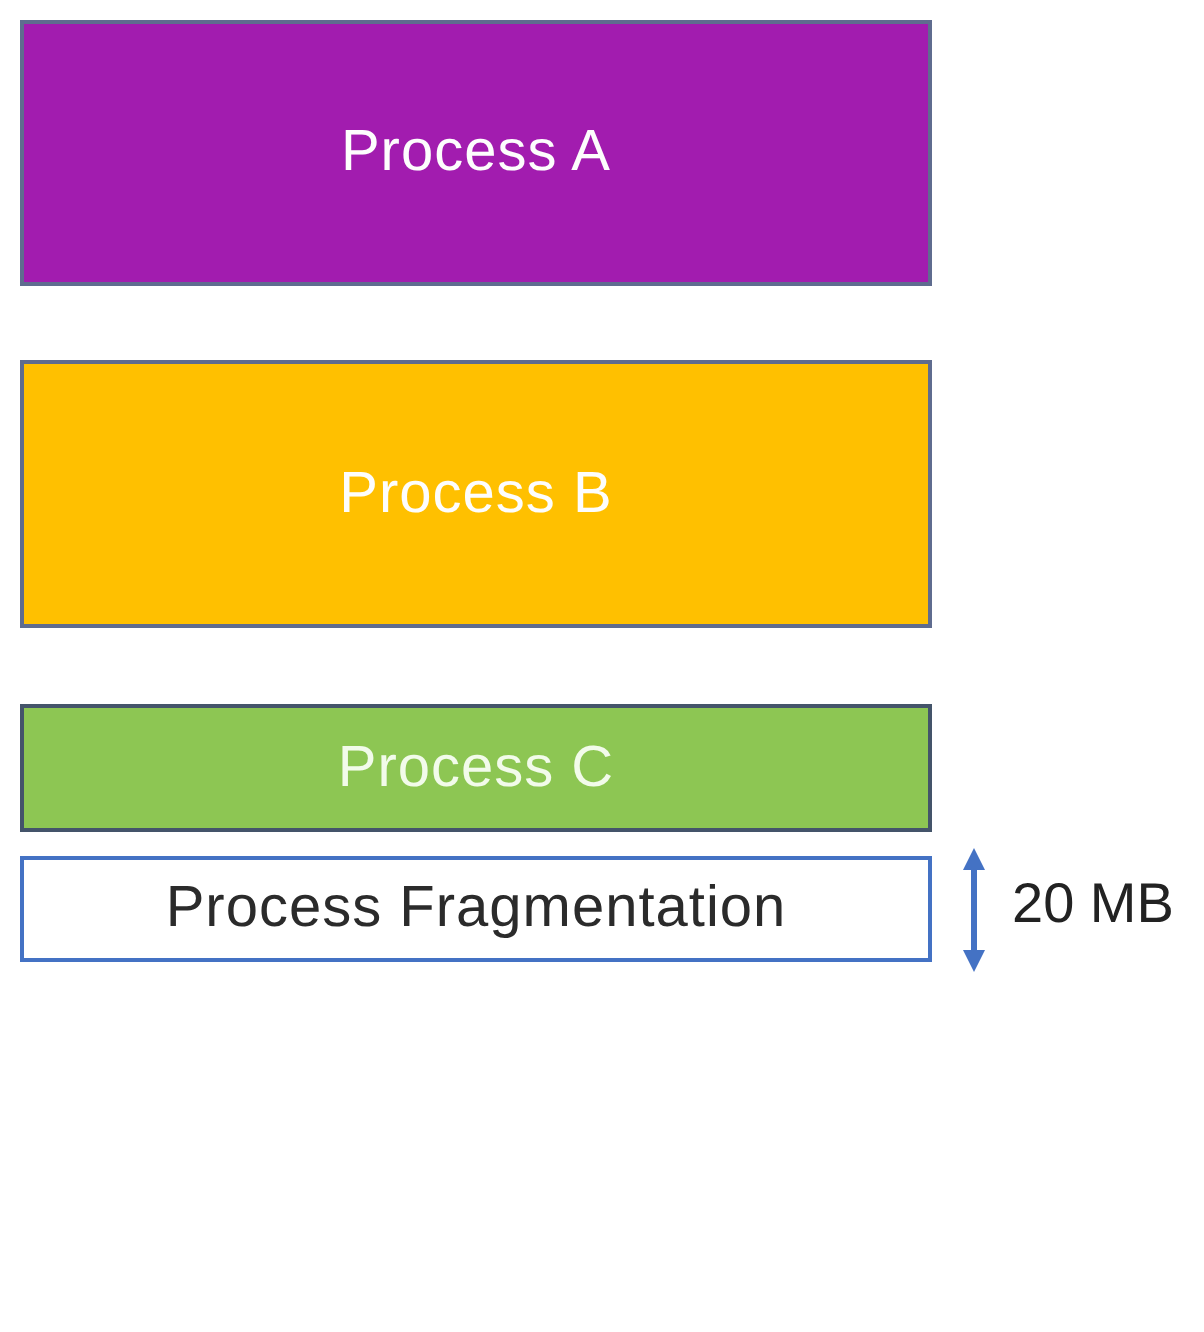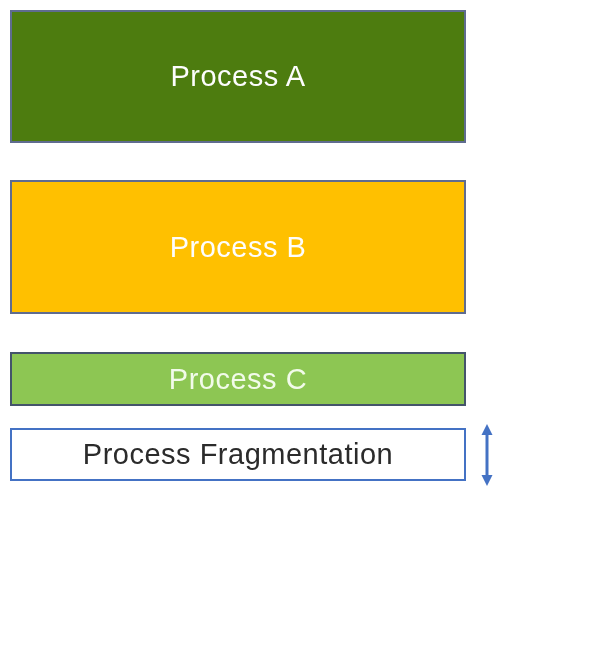--- a/index.html
+++ b/index.html
@@ -26,21 +26,21 @@
     align-items: center;
     justify-content: center;
   }
   .block .label {
     font-size: 29px;
     letter-spacing: 0.5px;
     white-space: nowrap;
   }
   #block-a { top: 10px;  height: 133px; }
   #block-b { top: 180px; height: 134px; }
-  #block-c { top: 352px; height: 54px;  }
+  #block-c { top: 352px; height: 64px;  }
   #block-if{ top: 428px; height: 53px;  }
   #block-d { top: 517px; height: 133px; }
 
   .arrow-wrap {
     position: absolute;
     left: 478px;
     top: 424px;
     width: 18px;
     height: 62px;
   }
@@ -51,21 +51,21 @@
     font-size: 28px;
     color: #222222;
     white-space: nowrap;
   }
 </style>
 </head>
 <body>
 
 <div class="canvas" style="background: rgb(255, 255, 255);">
 
-  <div class="block" id="block-a" style="background: #4d7c0f; border-color: rgb(95, 108, 143);">
+  <div class="block" id="block-a" style="background: #a21caf; border-color: rgb(95, 108, 143);">
     <span class="label" style="color: rgb(253, 253, 253);">Process A</span>
   </div>
 
   <div class="block" id="block-b" style="background: rgb(255, 192, 0); border-color: rgb(95, 108, 143);">
     <span class="label" style="color: rgb(253, 253, 253);">Process B</span>
   </div>
 
   <div class="block" id="block-c" style="background: rgb(141, 198, 83); border-color: rgb(68, 84, 106);">
     <span class="label" style="color: rgb(242, 251, 234);">Process C</span>
   </div>
@@ -76,14 +76,15 @@
 
 
   <div class="arrow-wrap">
     <svg width="18" height="62" viewBox="0 0 18 62" xmlns="http://www.w3.org/2000/svg">
       <line id="arrow-shaft" x1="9" y1="9" x2="9" y2="53" stroke-width="3" stroke="#4472C4"></line>
       <polygon id="arrow-head-top" points="9,0 3.5,11 14.5,11" fill="#4472C4"></polygon>
       <polygon id="arrow-head-bottom" points="9,62 3.5,51 14.5,51" fill="#4472C4"></polygon>
     </svg>
   </div>
 
+  <div class="size-label" style="color: rgb(34, 34, 34);">20 MB</div>
 
 </div>
 
 </body></html>

